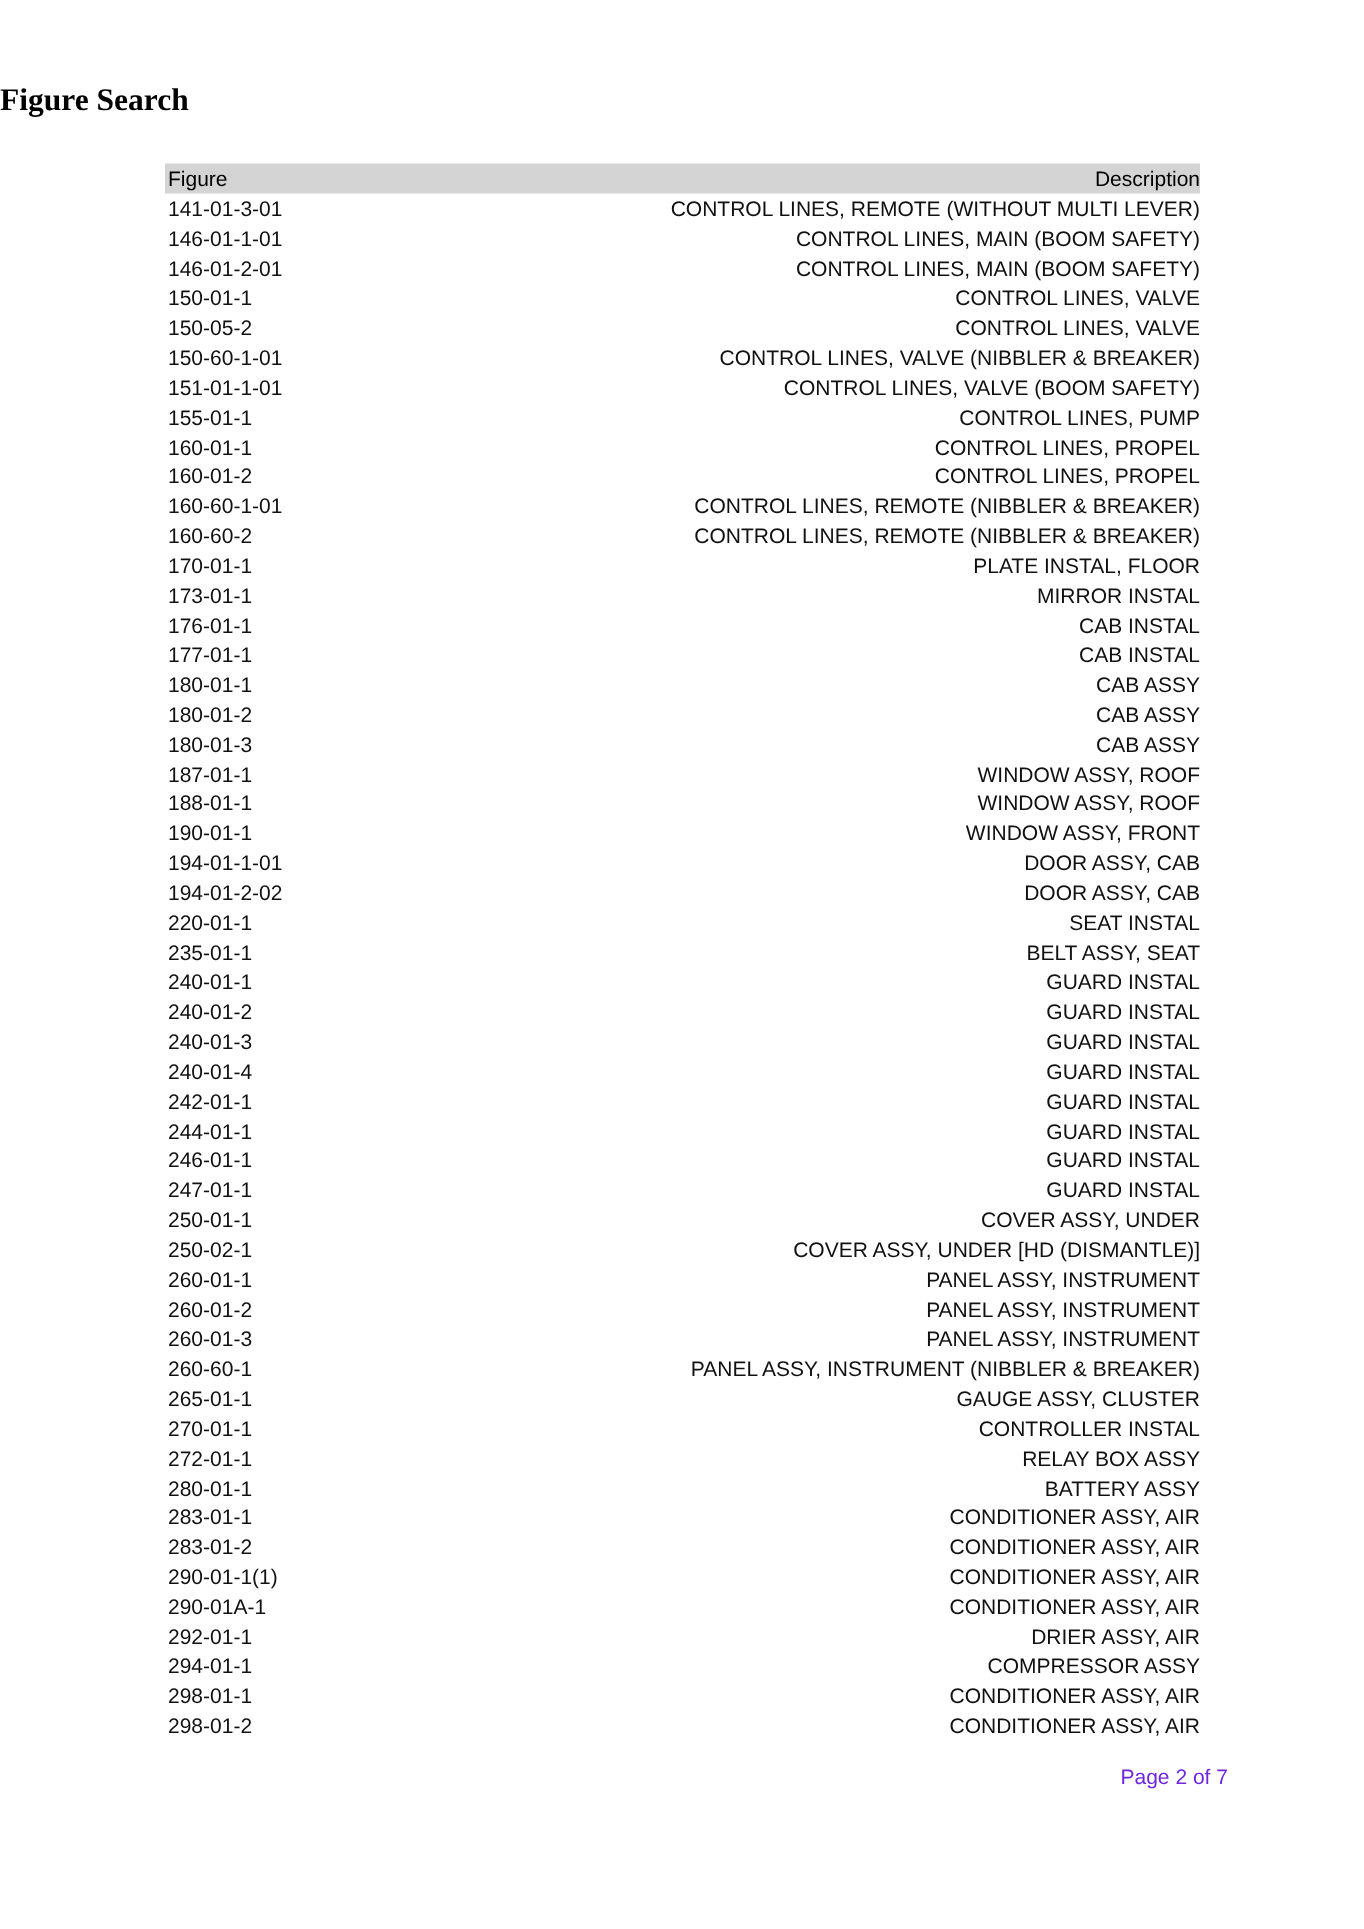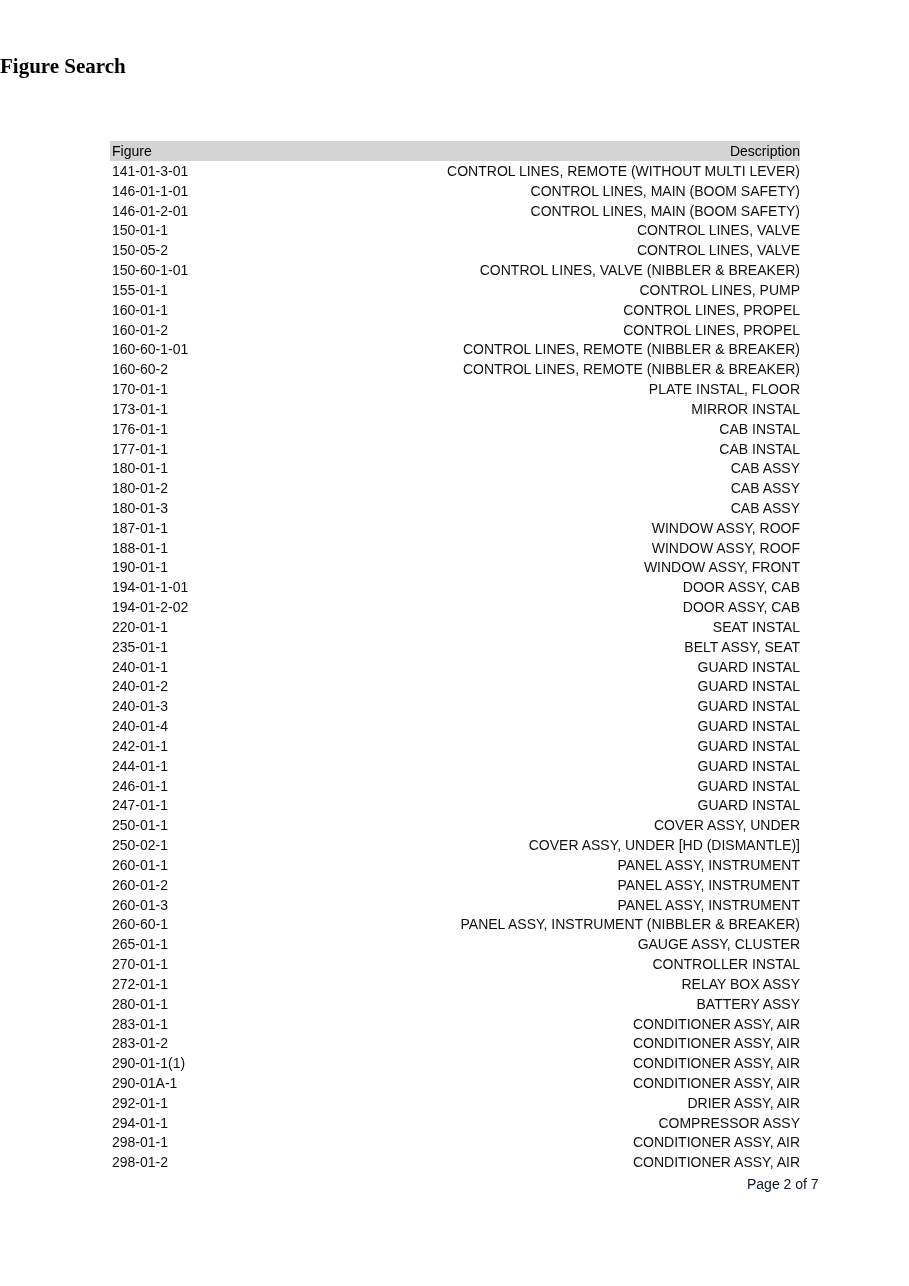--- a/index.html
+++ b/index.html
@@ -31,21 +31,20 @@
       position: absolute;
       left: 110px;
       top: 109px;
       width: 690px;
     }
     .header-row {
       background: #d4d4d4;
       height: 20px;
       display: flex;
       align-items: center;
-      margin-top: 32px;
     }
     .row {
       height: 19.83px;
       display: flex;
       align-items: center;
     }
     .cell {
       font-size: 14px;
       line-height: 16px;
       white-space: nowrap;
@@ -62,21 +61,21 @@
     .header-row .cell {
       font-size: 14px;
       color: #000000;
     }
     .page-number {
       position: absolute;
       left: 747px;
       top: 1176px;
       font-size: 14px;
       line-height: 16px;
-      color: #0f172a;
+      color: #6d28d9;
     }
   </style>
 </head>
 <body>
 
 <div class="page-title">Figure Search</div>
 
 <div class="table">
   <div class="header-row">
     <div class="cell col-figure">Figure</div>
@@ -101,20 +100,24 @@
       </div>
       <div class="row">
         <div class="cell col-figure">150-05-2</div>
         <div class="cell col-desc">CONTROL LINES, VALVE</div>
       </div>
       <div class="row">
         <div class="cell col-figure">150-60-1-01</div>
         <div class="cell col-desc">CONTROL LINES, VALVE (NIBBLER &amp; BREAKER)</div>
       </div>
       <div class="row">
+        <div class="cell col-figure">151-01-1-01</div>
+        <div class="cell col-desc">CONTROL LINES, VALVE (BOOM SAFETY)</div>
+      </div>
+      <div class="row">
         <div class="cell col-figure">155-01-1</div>
         <div class="cell col-desc">CONTROL LINES, PUMP</div>
       </div>
       <div class="row">
         <div class="cell col-figure">160-01-1</div>
         <div class="cell col-desc">CONTROL LINES, PROPEL</div>
       </div>
       <div class="row">
         <div class="cell col-figure">160-01-2</div>
         <div class="cell col-desc">CONTROL LINES, PROPEL</div>

